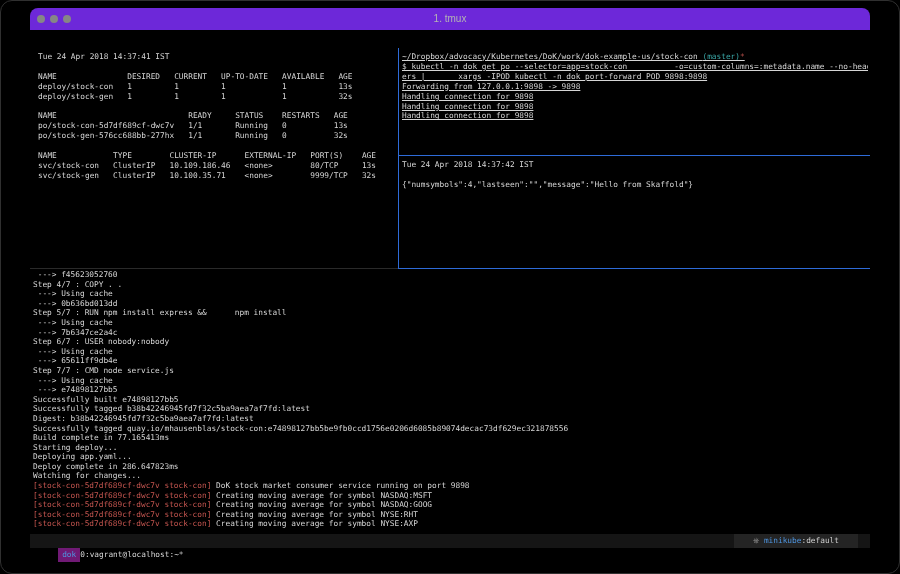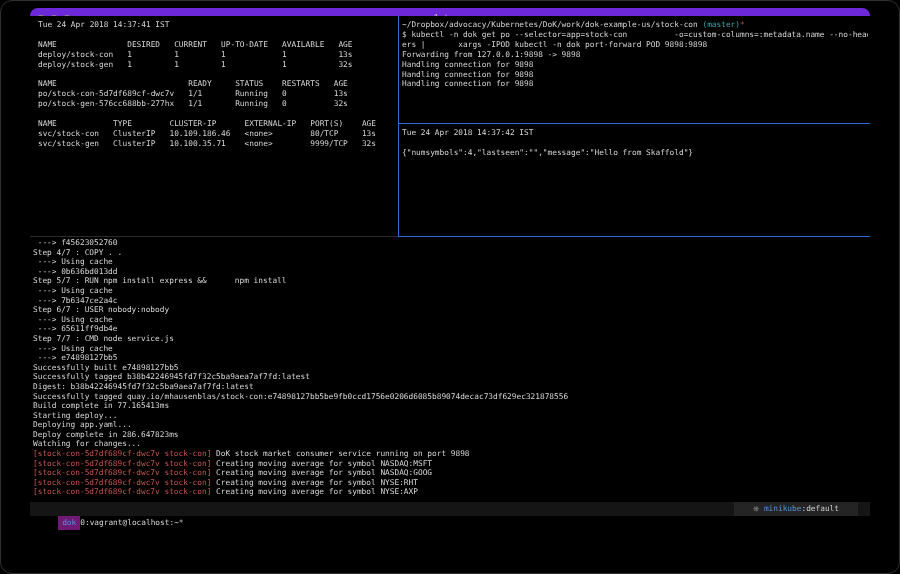--- a/index.html
+++ b/index.html
@@ -6,28 +6,28 @@
   body {
     width:900px; height:574px; background:#000; position:relative;
     font-family:"DejaVu Sans Mono", monospace; overflow:hidden;
   }
   .frame { position:absolute; inset:0; border:1px solid #303030; border-radius:12px; box-sizing:border-box; pointer-events:none; }
   .window { position:absolute; left:30px; top:8px; width:840px; height:524px; }
   .titlebar { height:22px; background:#6d28d9; border-radius:8px 8px 0 0; position:relative; }
   .dots { position:absolute; left:7px; top:7px; display:flex; gap:5px; }
   .dot { width:8px; height:8px; border-radius:50%; background:#868686; }
   .title { position:absolute; left:0; right:0; top:5px; text-align:center; color:#b4b4b4; font:10px "Liberation Sans", sans-serif; }
-  .term-body { position:absolute; top:8px; left:0; width:840px; height:502px; background:#000; }
+  .term-body { position:absolute; top:40px; left:0; width:840px; height:502px; background:#000; }
   .pane { position:absolute; white-space:pre; overflow:hidden; font-size:7.8px; line-height:9.9px; color:var(--text,#d6d6d6); }
   .tline { min-height:9.9px; }
   .teal { color:var(--teal,#3aa7a7); }
   .red { color:var(--red,#c4554f); }
   .pane-top-left { left:8px; top:4px; width:358px; height:214px; }
   .vborder { position:absolute; left:368px; top:0; width:1px; height:220px; background:var(--border_active,#2e6bd8); }
-  .pane-tr-upper { left:372px; top:4px; width:466px; height:102px; }
+  .pane-tr-upper { left:372px; top:4px; width:466px; height:102px;text-decoration:underline; }
   .hb1 { position:absolute; left:368px; top:107px; width:472px; height:1px; background:var(--border_active,#2e6bd8); }
   .pane-tr-lower { left:372px; top:112px; width:466px; height:106px; }
   .hb2-left { position:absolute; left:0; top:220px; width:368px; height:1px; background:#2a2a2a; }
   .hb2-right { position:absolute; left:368px; top:220px; width:472px; height:1px; background:var(--border_active,#2e6bd8); }
   .pane-bottom { left:3px; top:222px; width:834px; height:262px; line-height:9.6px; }
   .pane-bottom .tline { min-height:9.6px; }
   .statusbar { position:absolute; left:0; top:486px; width:840px; height:14px; background:#151515; font-size:7.8px; line-height:14px; color:#d0d0d0; white-space:pre; }
   .session { background:#701a75; color:var(--status_blue,#4e95e0); padding:0 4px; display:inline-block; height:14px; }
   .winitem { color:#d8d8d8; }
   .status-right { position:absolute; right:12px; top:0; background:#242424; padding:0 19px; height:14px; }

